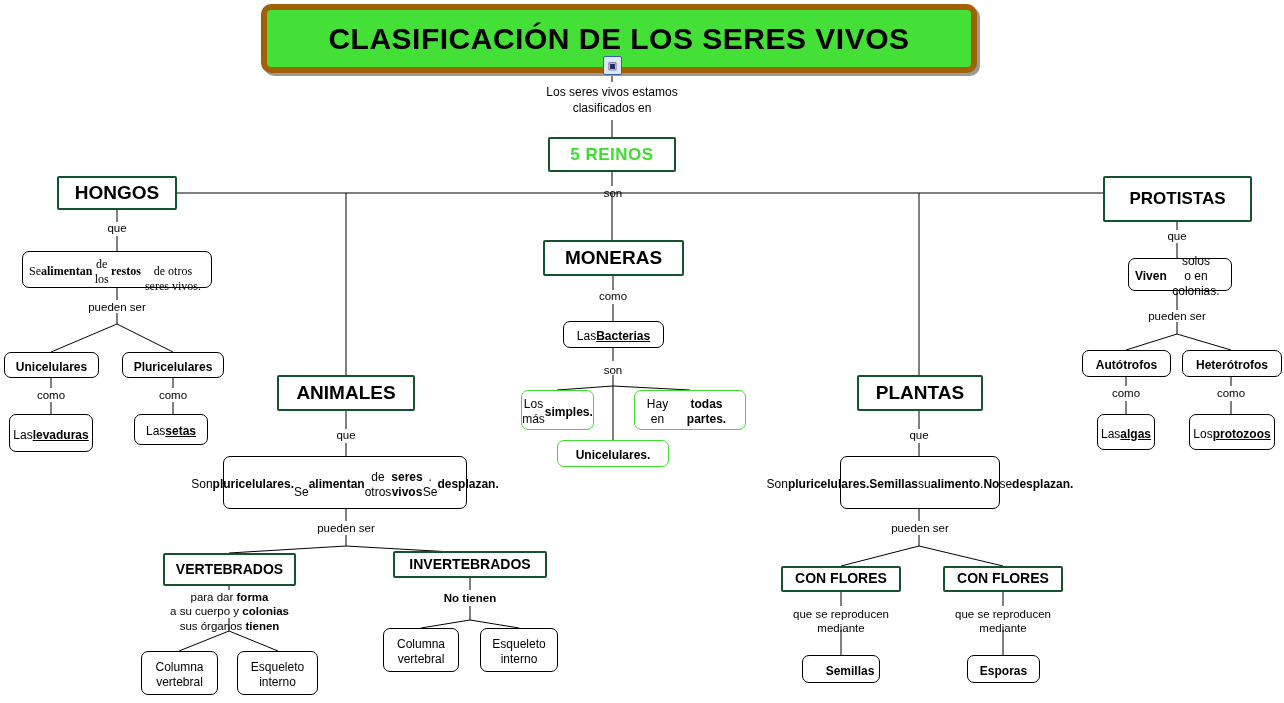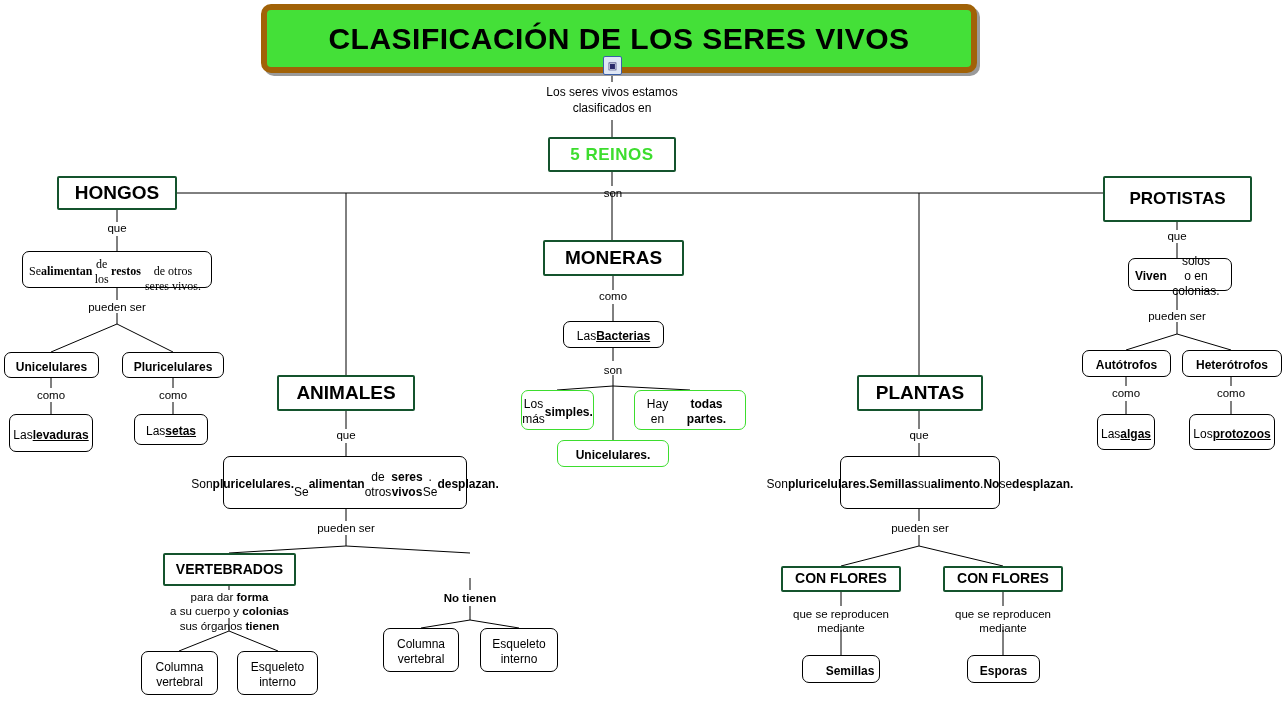--- a/index.html
+++ b/index.html
@@ -198,20 +198,23 @@
     <span>VERTEBRADOS</span>
   </div>
   <div class="label" style="left:149px;top:590px;width:161px;">para dar <b>forma</b><br>a su cuerpo y <b>colonias</b><br>sus órganos <b>tienen</b></div>
   <div class="node rnd" style="left:141px;top:651px;width:77px;height:44px;">
     <div class="box-txt">Columna<br>vertebral</div>
   </div>
   <div class="node rnd" style="left:237px;top:651px;width:81px;height:44px;">
     <div class="box-txt">Esqueleto<br>interno</div>
   </div>
 
+  <div class="node green-node" style="left:393px;top:551px;width:154px;height:27px;font-size:14px;">
+    <span>INVERTEBRADOS</span>
+  </div>
   <div class="label" style="left:420px;top:591px;width:100px;"><b>No tienen</b></div>
   <div class="node rnd" style="left:383px;top:628px;width:76px;height:44px;">
     <div class="box-txt">Columna<br>vertebral</div>
   </div>
   <div class="node rnd" style="left:480px;top:628px;width:78px;height:44px;">
     <div class="box-txt">Esqueleto<br>interno</div>
   </div>
 
   <div class="node green-node" style="left:857px;top:375px;width:126px;height:36px;font-size:19px;">
     <span>PLANTAS</span>

